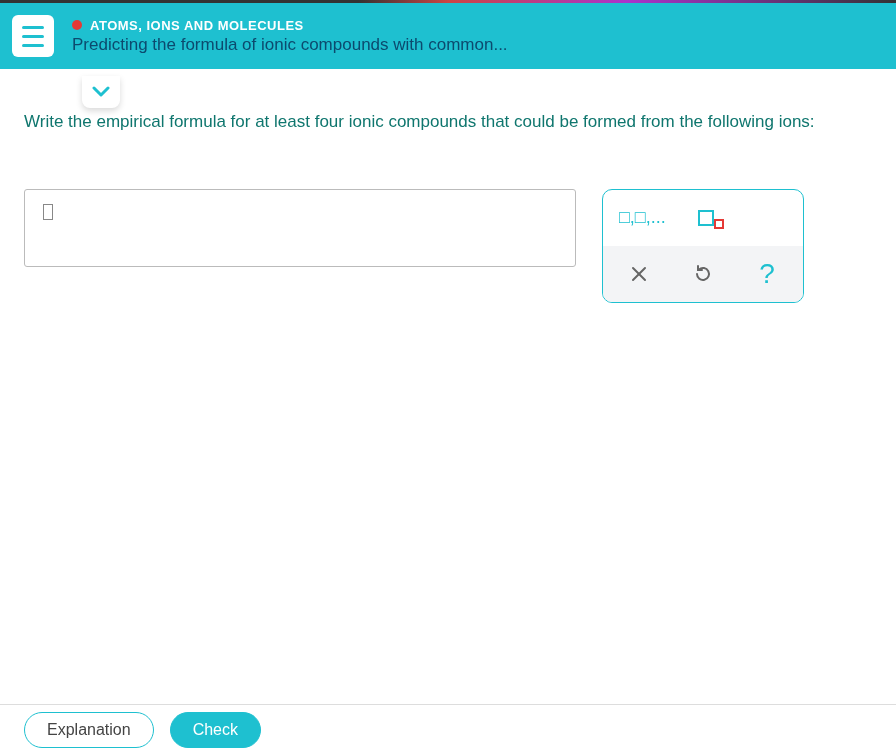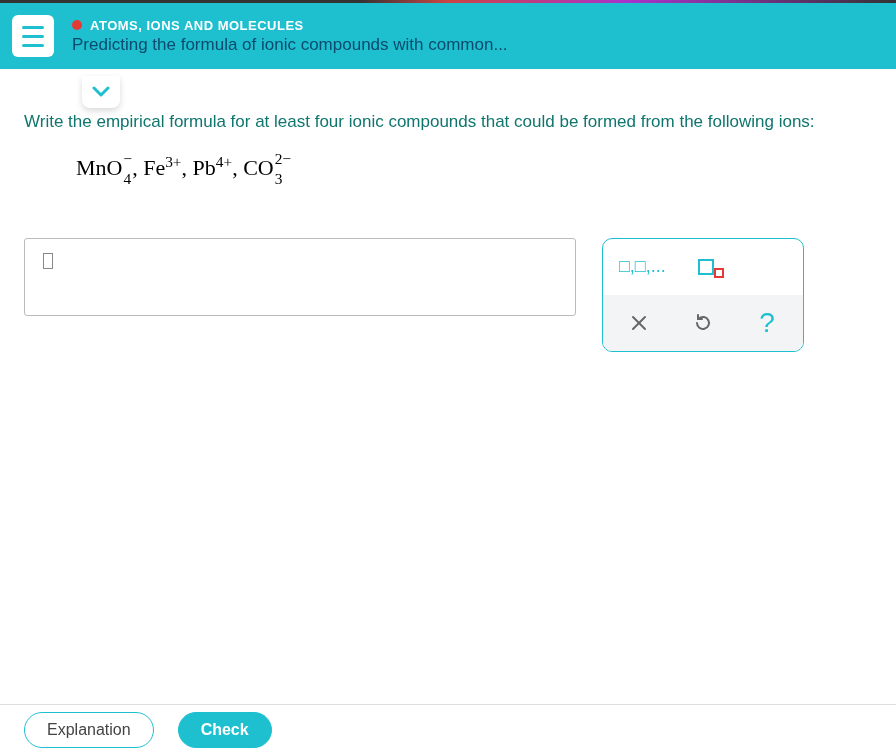--- a/index.html
+++ b/index.html
@@ -169,40 +169,39 @@
   .tool-action.help { color: #1ec0d0; font-size: 28px; font-weight: 400;}
   .footer {
     position: absolute;
     bottom: 0;
     left: 0;
     right: 0;
     height: 50px;
     border-top: 1px solid #ddd;
     display: flex;
     align-items: center;
-    gap: 24px;
+    gap: 16px;
     padding-left: 24px;
     background: #fff;
   }
   .btn {
     border-radius: 22px;
     padding: 8px 22px;
     font-size: 16px;
     cursor: pointer;
     border: 1.5px solid #1ec0d0;
   }
   .btn-outline {
     background: #fff;
     color: #444;
   }
   .btn-solid {
     background: #1ec0d0;
     color: #fff;
     border-color: #1ec0d0;
-    font-weight: bold;
   }
 </style>
 </head>
 <body>
 
 <div class="top-strip"></div>
 
 <div class="header">
   <div class="menu-btn">
     <span></span>
@@ -220,32 +219,20 @@
 
 <div class="chevron-wrap">
   <svg width="18" height="12" viewBox="0 0 18 12" fill="none" stroke-width="3" stroke-linecap="round" stroke-linejoin="round">
     <polyline points="2,2 9,9 16,2"></polyline>
   </svg>
 </div>
 
 <div class="content">
   <div class="question">Write the empirical formula for at least four ionic compounds that could be formed from the following ions:</div>
 
-  <div class="ions">
-    <span>MnO<span class="supsub">
-          <span class="sup">−</span>
-          <span class="sub">4</span>
-        </span></span>,
-    <span>Fe<sup>3+</sup></span>,
-    <span>Pb<sup>4+</sup></span>,
-    <span>CO<span class="supsub">
-          <span class="sup">2−</span>
-          <span class="sub">3</span>
-        </span></span>
-  </div>
 
   <div class="work-area">
     <div class="answer-box">
       <span class="cursor-placeholder"></span>
     </div>
 
     <div class="tool-panel">
       <div class="tool-row top">
         <div class="tool-btn-text">□,□,...</div>
         <div class="tool-sub">

